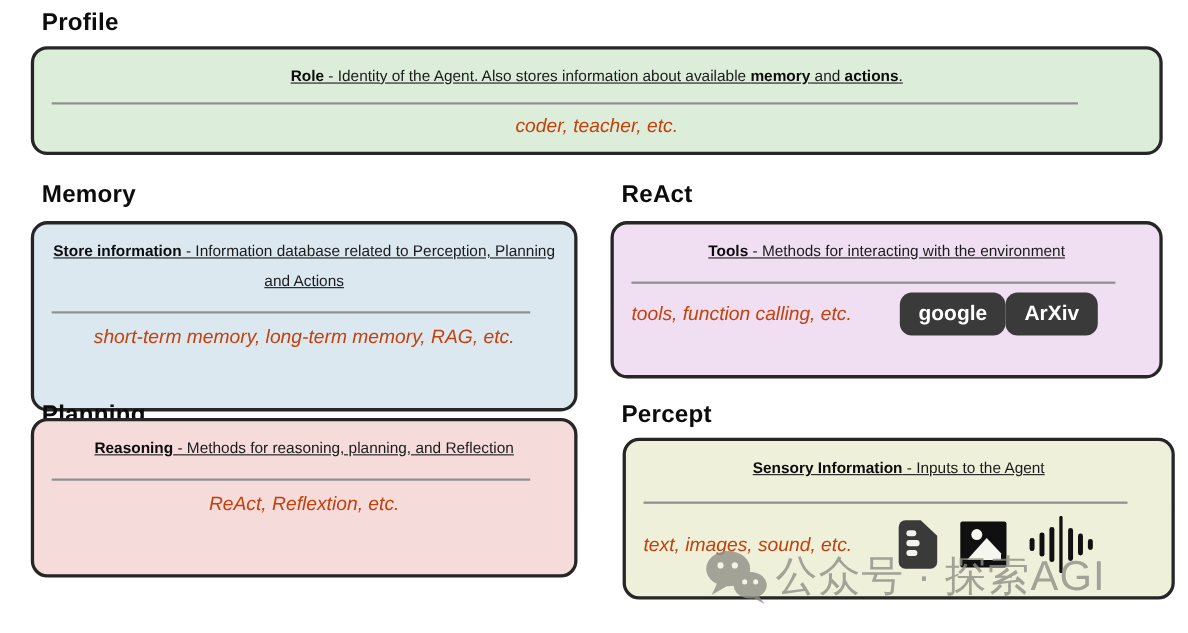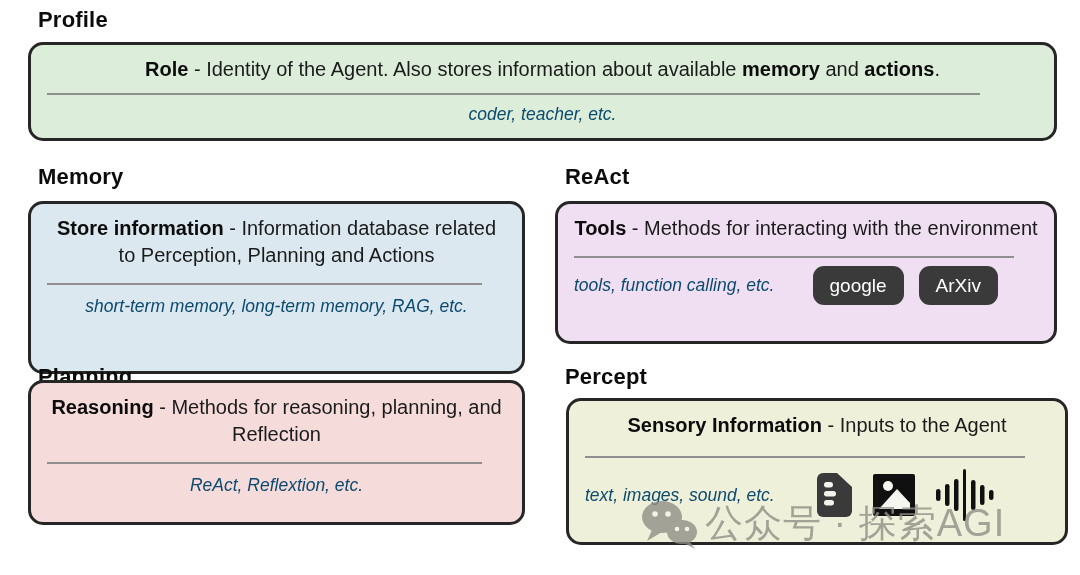--- a/index.html
+++ b/index.html
@@ -8,29 +8,29 @@
     font-family:"Liberation Sans", sans-serif; overflow:hidden;text-align:center;
   }
   .sec-title {
     position:absolute; font-size:22px; font-weight:700; color:#0c0c0c;
     letter-spacing:0.2px; white-space:nowrap;
   }
   .card {
     position:absolute; border:3px solid #262626; border-radius:15px;
     box-sizing:border-box; padding:11px 16px 8px 16px;
   }
-  .body-text { font-size:20px; color:#1b1b1b; line-height:27px; }
+  .body-text { font-size:14px; color:#1b1b1b; line-height:27px;text-decoration:underline; }
   .body-text .term { font-weight:700; color:#0c0c0c; }
   .body-text .bold { font-weight:700; color:#0c0c0c; }
   .hr { border:none; border-top:2px solid #8f8f8f; margin:14px 24px 11px 0; height:0; }
   .card-profile .hr { margin-top:10px; margin-right:58px; margin-bottom:9px; }
   .card-percept .hr { margin-top:17px; }
-  .examples { font-style:italic; font-size:17.5px; color:#0c4a6e; white-space:nowrap; }
+  .examples { font-style:italic; font-size:17.5px; color:#c2410c; white-space:nowrap; }
   .examples-row { display:flex; align-items:center; }
-  .pills { display:flex; gap:15px; margin-left:auto; margin-right:40px; }
+  .pills { display:flex; margin-left:auto; margin-right:40px;font-weight:bold; }
   .pill {
     background:#3a3a3a; color:#ffffff; font-size:19px; line-height:19px;
     padding:10px 17px; border-radius:11px;
   }
   .media-icons { display:flex; gap:19px; align-items:center; margin-left:auto; margin-right:50px; }
   .watermark { position:absolute; left:640px; top:498px; display:flex; align-items:center; gap:7px; opacity:0.8; }
   .watermark-text { font-size:38px; color:#8f8f87; letter-spacing:1px; white-space:nowrap; }
   svg { display:block; }
 </style>
 </head>

